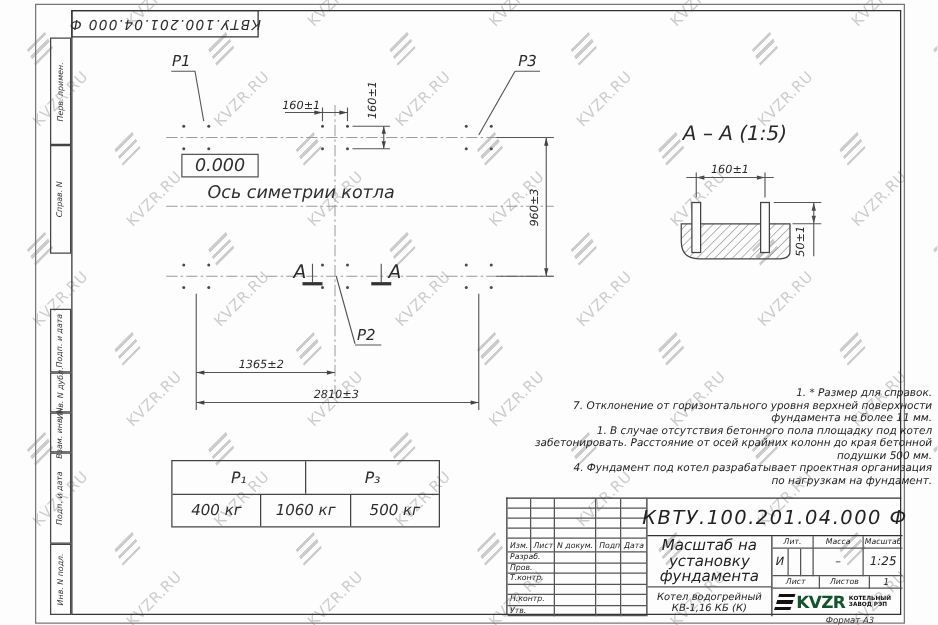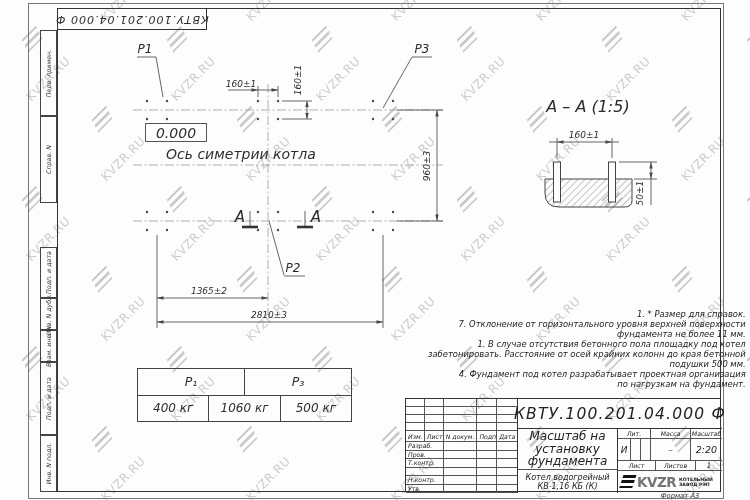--- a/index.html
+++ b/index.html
@@ -57,21 +57,21 @@
               border-top:.7px solid #555;display:flex;flex-direction:column;align-items:center;justify-content:center;
               font-size:8px;line-height:9px;}
   .tb-right{position:absolute;left:212px;top:30px;width:104px;height:64px;font-size:6.2px;}
   .tb-right .rr{display:flex;}
   .tb-right .rr>div{border-right:.7px solid #555;border-bottom:.7px solid #555;
                     display:flex;align-items:center;justify-content:center;overflow:hidden;}
   .tb-right .rr>div:last-child{border-right:none;}
   .logo-row{display:flex;align-items:center;height:22px;border-bottom:none!important;padding-left:3px;}
   .kvzr-icon{width:13px;height:15px;transform:skewX(-18deg);
              background:repeating-linear-gradient(180deg,#111 0 2.6px,transparent 2.6px 5.4px);margin-right:3px;}
-  .kvzr-word{font-style:normal;font-weight:800;font-size:13.5px;letter-spacing:-.5px;color:#737373;text-align:right;}
+  .kvzr-word{font-style:normal;font-weight:800;font-size:13.5px;letter-spacing:-.5px;color:#14532d;text-align:right;}
   .kvzr-sub{font-style:normal;font-weight:700;font-size:4.6px;line-height:5.2px;color:#111;margin-left:3px;}
   .format-label{position:absolute;left:600px;top:491.5px;width:160px;text-align:center;
                 font-style:italic;font-size:6.8px;color:#333;}
 </style>
 </head>
 <body>
 
 <div id="sheet">
 
   <div id="watermarks">
@@ -413,21 +413,21 @@
       <div class="rr" style="height:10px;">
         <div style="width:33px;">Лит.</div>
         <div style="width:40px;">Масса</div>
         <div style="width:31px;">Масштаб</div>
       </div>
       <div class="rr" style="height:22px;">
         <div style="width:13px;font-size:9px;">И</div>
         <div style="width:10px;"></div>
         <div style="width:10px;"></div>
         <div style="width:40px;font-size:9px;">–</div>
-        <div style="width:31px;font-size:9.5px;">2:20</div>
+        <div style="width:31px;font-size:9.5px;">1:25</div>
       </div>
       <div class="rr" style="height:10px;">
         <div style="width:38px;">Лист</div>
         <div style="width:40px;">Листов</div>
         <div style="width:26px;font-size:7.5px;">1</div>
       </div>
       <div class="logo-row">
         <div class="kvzr-icon"></div>
         <div class="kvzr-word">KVZR</div>
         <div class="kvzr-sub">

